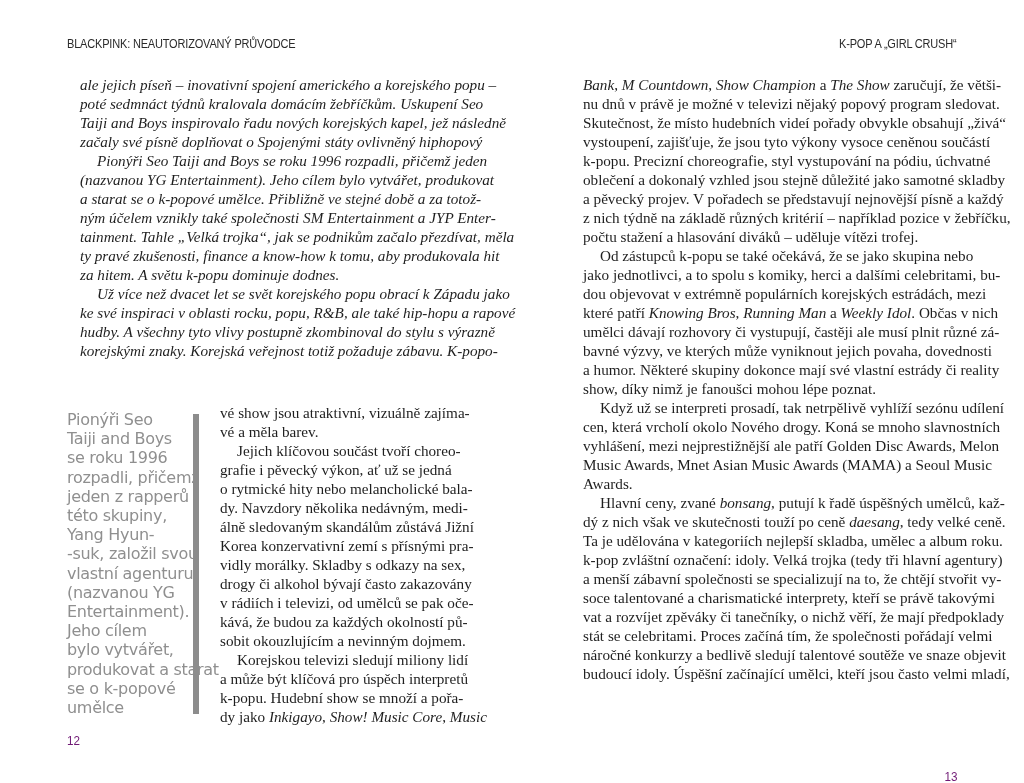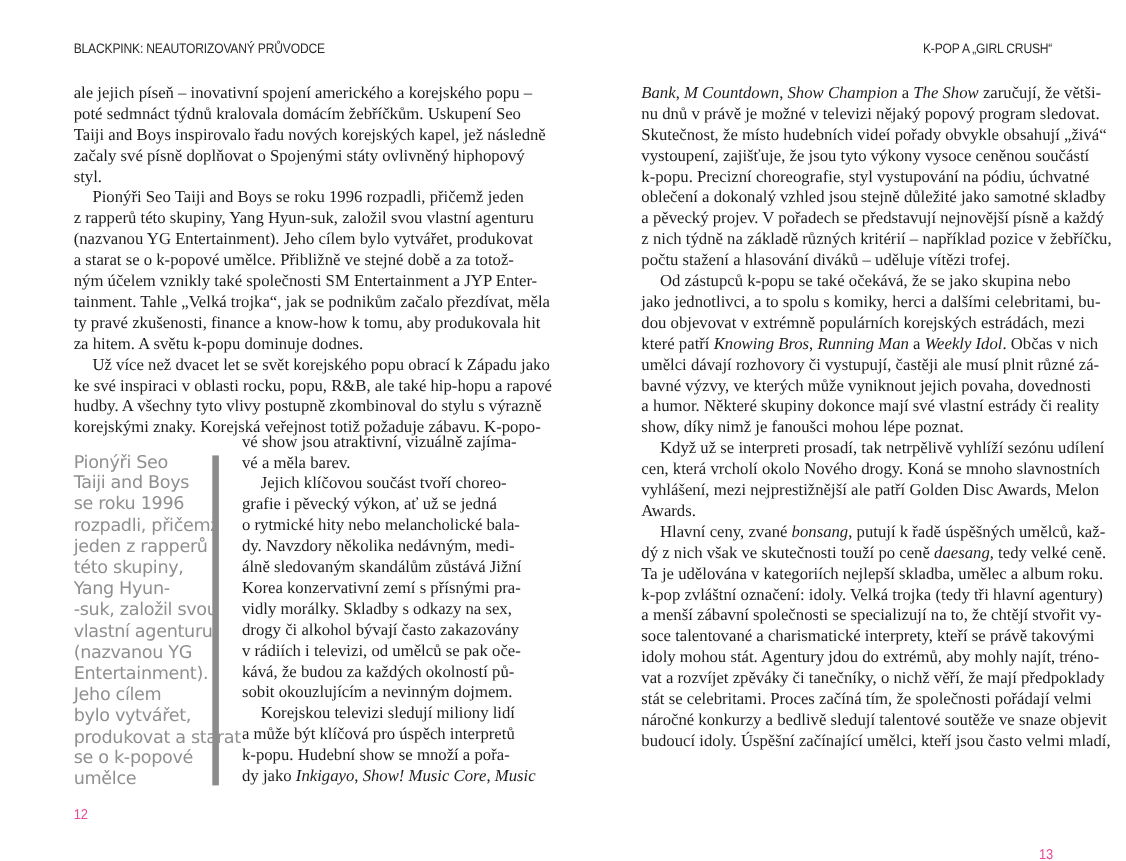--- a/index.html
+++ b/index.html
@@ -12,34 +12,34 @@
   .page.right { left:512px; }
   .running-head {
     position:absolute; top:37px;
     font-family:"Liberation Sans", sans-serif; font-size:12.5px; letter-spacing:-0.2px;
     color:#2a2a2a; transform:scaleX(0.88); white-space:nowrap;
   }
   .left .running-head { left:67px; transform-origin:left center; }
   .right .running-head { right:67px; transform-origin:right center; }
   .folio {
     position:absolute; top:733px;
-    font-family:"Liberation Sans", sans-serif; font-size:13px; color:#ec4899;
+    font-family:"Liberation Sans", sans-serif; font-size:13px; color:#701a75;
     transform:scaleX(0.9);
   }
   .left .folio { left:67px; transform-origin:left center; }
   .right .folio { right:67px; transform-origin:right center;margin-top:36px; }
 
   .text {
     position:absolute; font-size:15.2px; line-height:19px; text-align:justify;
     hyphens:manual;
   }
   .text .l { display:block; text-align:justify; text-align-last:justify; white-space:nowrap; height:19px; overflow:visible; }
   .text .l.last { text-align-last:left; }
-  .left .text.top { left:67px; top:75px; width:376px; }
-  .left .text.narrow { left:220px; top:392px; width:223px;font-family:Liberation Serif, serif; }
+  .left .text.top { left:80px; top:75px; width:376px;font-style:italic; }
+  .left .text.narrow { left:220px; top:403px; width:223px;font-family:Liberation Serif, serif; }
   .right .text { left:71px; top:75px; width:374px; }
 
   .pullquote {
     position:absolute; left:67px; top:410px; width:120px;
     font-family:"DejaVu Sans", sans-serif; font-weight:normal;
     font-size:16px; line-height:19.2px; color:#8f8f8f; letter-spacing:-0.3px;
   }
   .pullquote .l { display:block; white-space:nowrap; }
   .pull-bar {
     position:absolute; left:193px; top:414px; width:6px; height:300px; background:#8c8c8c;
@@ -50,23 +50,21 @@
 <body>
 
 <div class="page left">
   <div class="running-head">BLACKPINK: NEAUTORIZOVANÝ PRŮVODCE</div>
 
   <div class="text top">
     <span class="l">ale jejich píseň – inovativní spojení amerického a korejského popu –</span>
     <span class="l">poté sedmnáct týdnů kralovala domácím žebříčkům. Uskupení Seo</span>
     <span class="l">Taiji and Boys inspirovalo řadu nových korejských kapel, jež následně</span>
     <span class="l">začaly své písně doplňovat o Spojenými státy ovlivněný hiphopový</span>
-    <span class="l last">styl.</span>
     <span class="l" style="padding-left:17px">Pionýři Seo Taiji and Boys se roku 1996 rozpadli, přičemž jeden</span>
-    <span class="l">z rapperů této skupiny, Yang Hyun-suk, založil svou vlastní agenturu</span>
     <span class="l">(nazvanou YG Entertainment). Jeho cílem bylo vytvářet, produkovat</span>
     <span class="l">a starat se o k-popové umělce. Přibližně ve stejné době a za totož-</span>
     <span class="l">ným účelem vznikly také společnosti SM Entertainment a JYP Enter-</span>
     <span class="l">tainment. Tahle „Velká trojka“, jak se podnikům začalo přezdívat, měla</span>
     <span class="l">ty pravé zkušenosti, finance a know-how k tomu, aby produkovala hit</span>
     <span class="l last">za hitem. A světu k-popu dominuje dodnes.</span>
     <span class="l" style="padding-left:17px">Už více než dvacet let se svět korejského popu obrací k Západu jako</span>
     <span class="l">ke své inspiraci v oblasti rocku, popu, R&amp;B, ale také hip-hopu a rapové</span>
     <span class="l">hudby. A všechny tyto vlivy postupně zkombinoval do stylu s výrazně</span>
     <span class="l">korejskými znaky. Korejská veřejnost totiž požaduje zábavu. K-popo-</span>
@@ -132,28 +130,28 @@
     <span class="l">jako jednotlivci, a to spolu s komiky, herci a dalšími celebritami, bu-</span>
     <span class="l">dou objevovat v extrémně populárních korejských estrádách, mezi</span>
     <span class="l"><span>které patří </span><i>Knowing Bros</i><span>, </span><i>Running Man</i><span> a </span><i>Weekly Idol</i><span>. Občas v nich</span></span>
     <span class="l">umělci dávají rozhovory či vystupují, častěji ale musí plnit různé zá-</span>
     <span class="l">bavné výzvy, ve kterých může vyniknout jejich povaha, dovednosti</span>
     <span class="l">a humor. Některé skupiny dokonce mají své vlastní estrády či reality</span>
     <span class="l last">show, díky nimž je fanoušci mohou lépe poznat.</span>
     <span class="l" style="padding-left:17px">Když už se interpreti prosadí, tak netrpělivě vyhlíží sezónu udílení</span>
     <span class="l">cen, která vrcholí okolo Nového drogy. Koná se mnoho slavnostních</span>
     <span class="l">vyhlášení, mezi nejprestižnější ale patří Golden Disc Awards, Melon</span>
+    <span class="l">Music Awards, Mnet Asian Music Awards (MAMA) a Seoul Music</span>
     <span class="l last">Awards.</span>
     <span class="l" style="padding-left:17px"><span>Hlavní ceny, zvané </span><i>bonsang</i><span>, putují k řadě úspěšných umělců, kaž-</span></span>
     <span class="l"><span>dý z nich však ve skutečnosti touží po ceně </span><i>daesang</i><span>, tedy velké ceně.</span></span>
     <span class="l last">Ta je udělována v kategoriích nejlepší skladba, umělec a album roku.</span>
     <span class="l">k-pop zvláštní označení: idoly. Velká trojka (tedy tři hlavní agentury)</span>
     <span class="l">a menší zábavní společnosti se specializují na to, že chtějí stvořit vy-</span>
     <span class="l">soce talentované a charismatické interprety, kteří se právě takovými</span>
-    <span class="l">idoly mohou stát. Agentury jdou do extrémů, aby mohly najít, tréno-</span>
     <span class="l">vat a rozvíjet zpěváky či tanečníky, o nichž věří, že mají předpoklady</span>
     <span class="l">stát se celebritami. Proces začíná tím, že společnosti pořádají velmi</span>
     <span class="l">náročné konkurzy a bedlivě sledují talentové soutěže ve snaze objevit</span>
     <span class="l">budoucí idoly. Úspěšní začínající umělci, kteří jsou často velmi mladí,</span>
   </div>
 
   <div class="folio">13</div>
 </div>
 
 </body></html>

